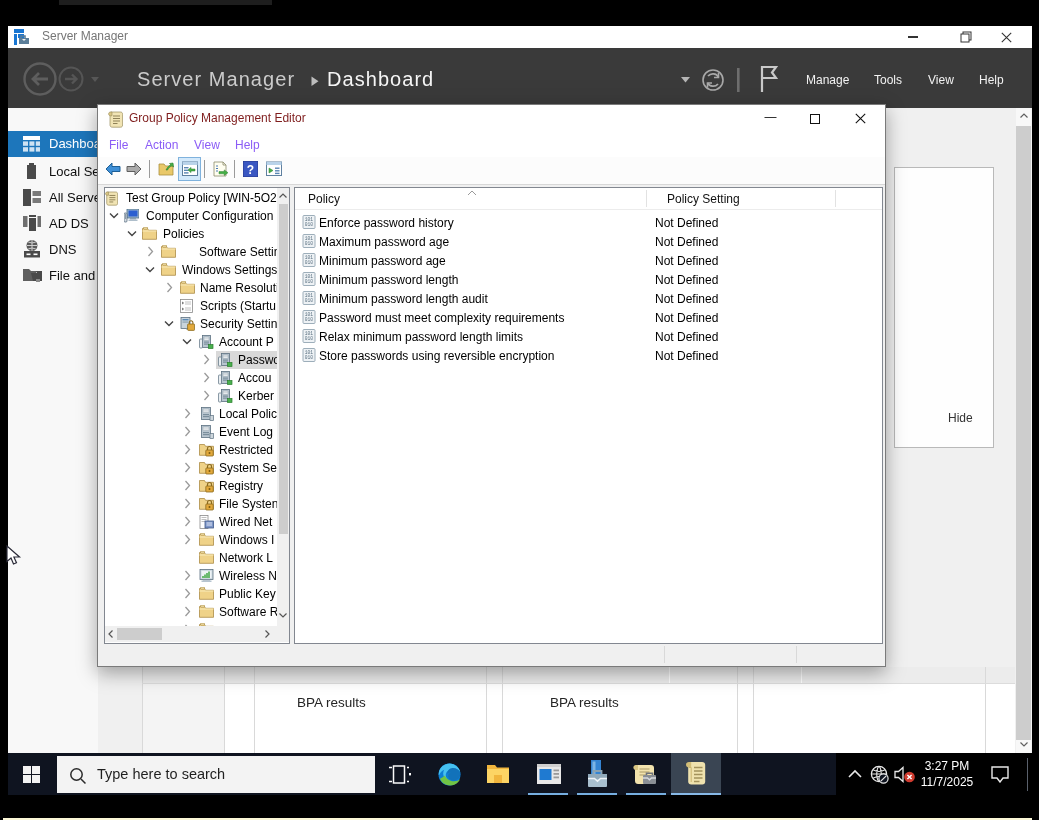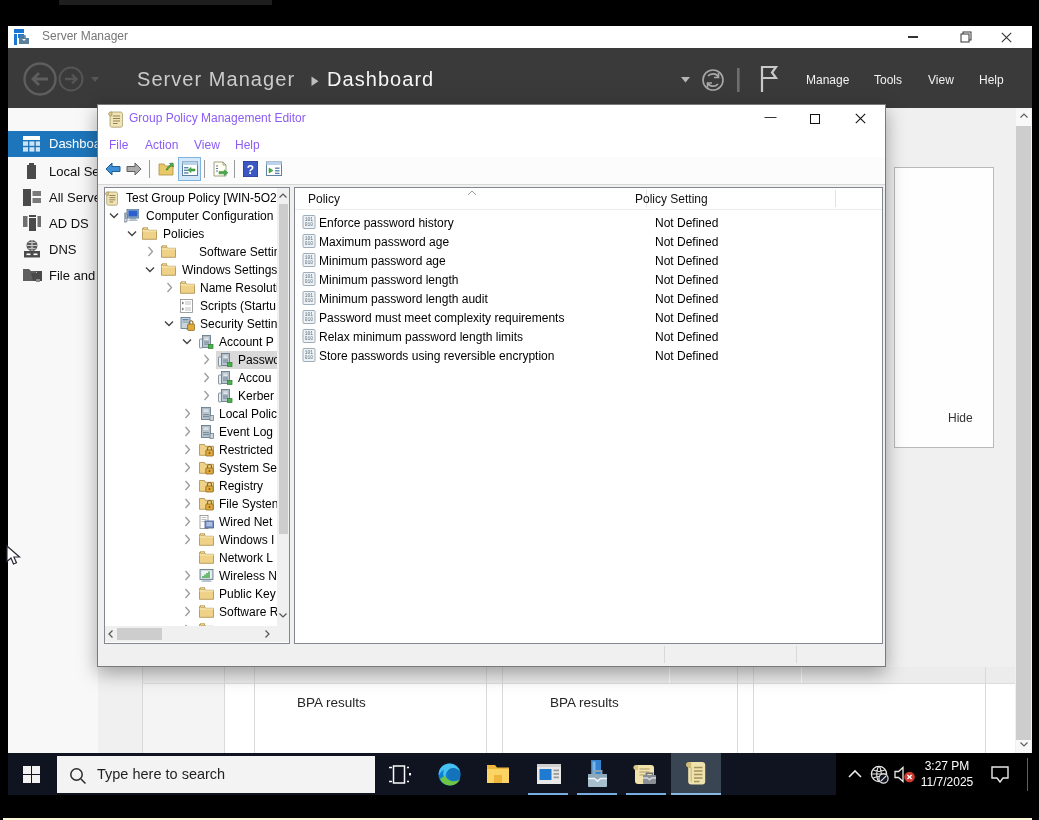--- a/index.html
+++ b/index.html
@@ -31,21 +31,21 @@
 
 #taskbar{left:8px;top:753px;width:828px;height:42px;background:#0f1420;}
 #search{position:absolute;left:49px;top:3px;width:318px;height:37px;background:#f3f3f3;}
 #search .st{position:absolute;left:40px;top:10px;font-size:14.5px;color:#1f1f1f;}
 #clock{position:absolute;left:897px;top:5px;width:84px;text-align:center;font-size:12px;color:#fff;line-height:16px;}
 #ylline{left:3px;top:818px;width:1029px;height:2px;background:#fcf8d8;}
 
 #gpme{left:97px;top:104px;width:787px;height:561px;background:#f0f0f0;border:1px solid #7a7a7a;
   box-shadow:0 6px 18px rgba(0,0,0,0.35);}
 #gpme .titlebar{position:absolute;left:0;top:0;width:787px;height:28px;background:#fff;}
-#gpme .title{position:absolute;left:31px;top:6px;font-size:12px;color:#8b5cf6;}
+#gpme .title{position:absolute;left:31px;top:6px;font-size:12px;color:#7f1d1d;}
 #gpme .menubar{position:absolute;left:0;top:28px;width:787px;height:24px;background:#fff;font-size:12px;color:#8b5cf6;}
 #gpme .toolbar{position:absolute;left:0;top:52px;width:787px;height:27px;background:#fcfcfc;border-bottom:1px solid #d8d8d8;}
 .menuitem{position:absolute;top:5px;}
 #tree{position:absolute;left:6px;top:82px;width:186px;height:457px;background:#fff;border:1px solid #828790;box-sizing:border-box;overflow:hidden;}
 #list{position:absolute;left:196px;top:82px;width:589px;height:457px;background:#fff;border:1px solid #828790;box-sizing:border-box;overflow:hidden;}
 #status{position:absolute;left:0;top:539px;width:785px;height:20px;background:#f0f0f0;}
 .trow{position:absolute;height:18px;font-size:12px;color:#000;}
 .trow .txt{position:absolute;top:2px;}
 .lrow{position:absolute;height:19px;font-size:12px;color:#000;}
 .winbtn{position:absolute;top:0;width:45px;height:28px;color:#111;text-align:center;}
@@ -677,21 +677,21 @@
           <path d="M0.5 0.5L4 4l-3.5 3.5" fill="none" stroke="#555" stroke-width="1.2"></path>
         </svg>
     </div>
     <div id="list">
       <div id="lhead">
         <span class="abs nw" style="left:13px;top:4px">Policy</span>
         <svg class="abs" style="left:172px;top:2px" width="10" height="6" viewBox="0 0 10 6">
             <path d="M1 5l4-4 4 4" fill="none" stroke="#9a9a9a"></path>
           </svg>
         <div class="colsep" style="left:351px"></div>
-        <span class="abs nw" style="left:340px;top:4px">Policy Setting</span>
+        <span class="abs nw" style="left:372px;top:4px">Policy Setting</span>
         <div class="colsep" style="left:540px"></div>
       </div>
       <div class="lrow" style="left:0;top:25px;width:587px">
           <svg class="abs" style="left:7px;top:2px" width="14" height="14" viewBox="0 0 14 14">
             <rect x="1" y="0.5" width="12" height="13" rx="1" fill="#eef2f5" stroke="#93a5b2" stroke-width=".9"></rect>
             <text x="7" y="5.6" font-family="Liberation Mono" font-size="4.6" fill="#5a7080" text-anchor="middle">101</text>
             <text x="7" y="11" font-family="Liberation Mono" font-size="4.6" fill="#5a7080" text-anchor="middle">010</text>
           </svg>
           <span class="abs nw" style="left:24px;top:3px">Enforce password history</span>
           <span class="abs nw" style="left:360px;top:3px">Not Defined</span>

